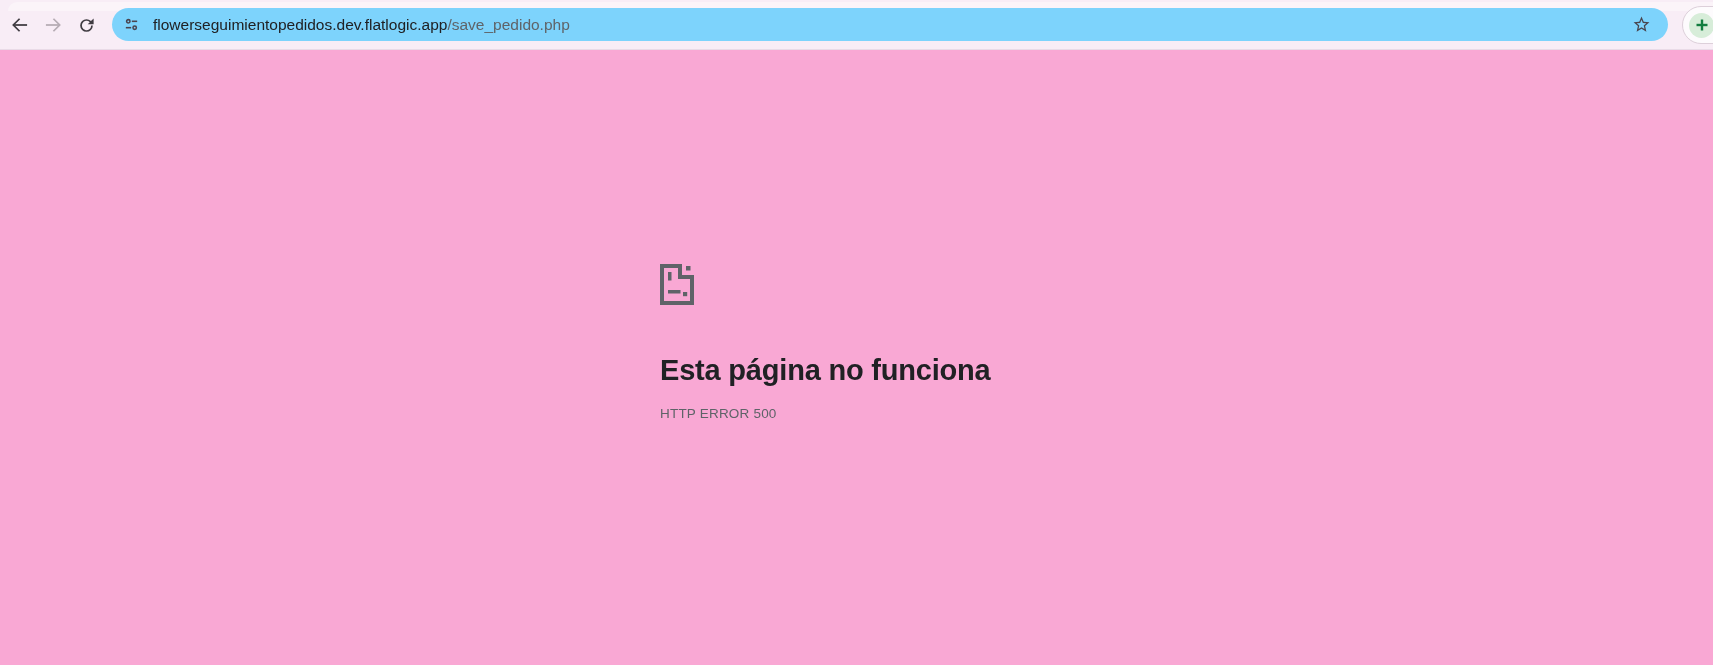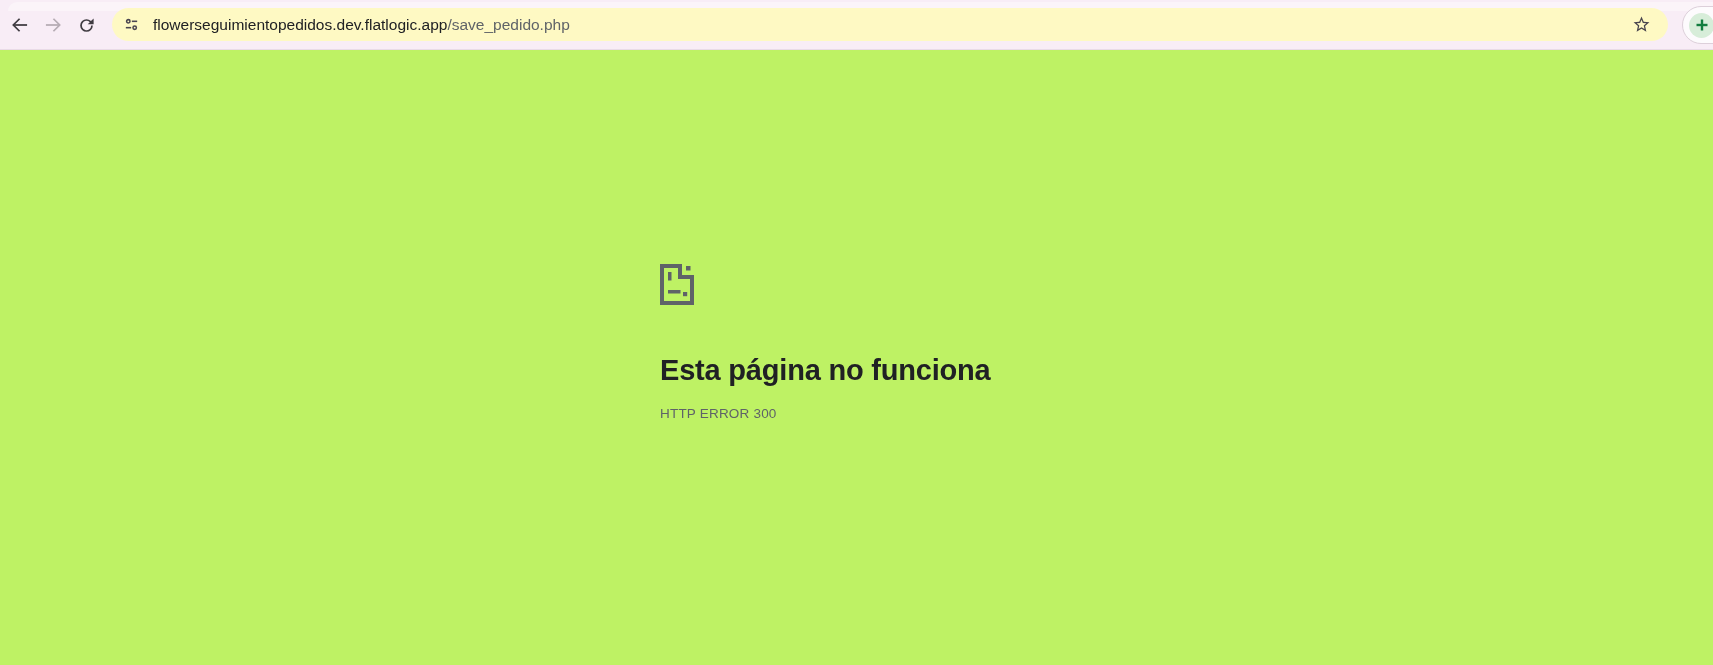--- a/index.html
+++ b/index.html
@@ -27,21 +27,21 @@
     border:none;background:transparent;border-radius:50%;
     display:flex;align-items:center;justify-content:center;
     padding:0;cursor:pointer;
   }
   .navbtn svg{display:block;}
   .btn-back{left:3px;}
   .btn-forward{left:36px;}
   .btn-reload{left:69px;}
   .omnibox{
     position:absolute;left:112px;top:8px;width:1556px;height:33px;
-    background:#fef9c3;border-radius:17px;
+    background:#7dd3fc;border-radius:17px;
     display:flex;align-items:center;
     padding:0 10px 0 6px;box-sizing:border-box;
   }
   .siteinfo-btn{
     width:27px;height:27px;border:none;background:transparent;border-radius:50%;
     display:flex;align-items:center;justify-content:center;padding:0;cursor:pointer;
     flex:0 0 auto;
   }
   .url-text{
     margin-left:8px;flex:1 1 auto;
@@ -60,21 +60,21 @@
     background:#fdfbfd;border:1px solid #ddd0da;border-radius:19px;
     box-sizing:border-box;display:flex;align-items:center;
     padding-left:6px;cursor:pointer;
   }
   .plus-circle{
     width:25px;height:25px;border-radius:50%;background:#d7edd9;
     display:flex;align-items:center;justify-content:center;
   }
   
   .page{
-    position:absolute;top:50px;left:0;right:0;bottom:0;background:#bef264;
+    position:absolute;top:50px;left:0;right:0;bottom:0;background:#f9a8d4;
   }
   .error-content{
     position:absolute;left:660px;top:214px;width:650px;
   }
   .error-content .sad-icon{display:block;}
   .error-title{
     margin:48px 0 0 0;
     font-size:29px;font-weight:700;letter-spacing:-0.2px;
     line-height:1.2;color:#202124;
   }
@@ -148,16 +148,16 @@
       <path d="M2 2 H20 V13 H32 V39 H2 Z" fill="none" stroke="#5f6368" stroke-width="4"></path>
       <rect x="26" y="2" width="4.5" height="4.5" fill="#5f6368"></rect>
       <rect x="8" y="8" width="3.5" height="8.5" fill="#5f6368"></rect>
       <rect x="8" y="26" width="12.5" height="3.5" fill="#5f6368"></rect>
       <rect x="23" y="28" width="4.2" height="4.2" fill="#5f6368"></rect>
     </svg>
 
     <h1 class="error-title">Esta página no funciona</h1>
 
 
-    <div class="error-code">HTTP ERROR 300</div>
+    <div class="error-code">HTTP ERROR 500</div>
 
   </div>
 </div>
 
 </body></html>

